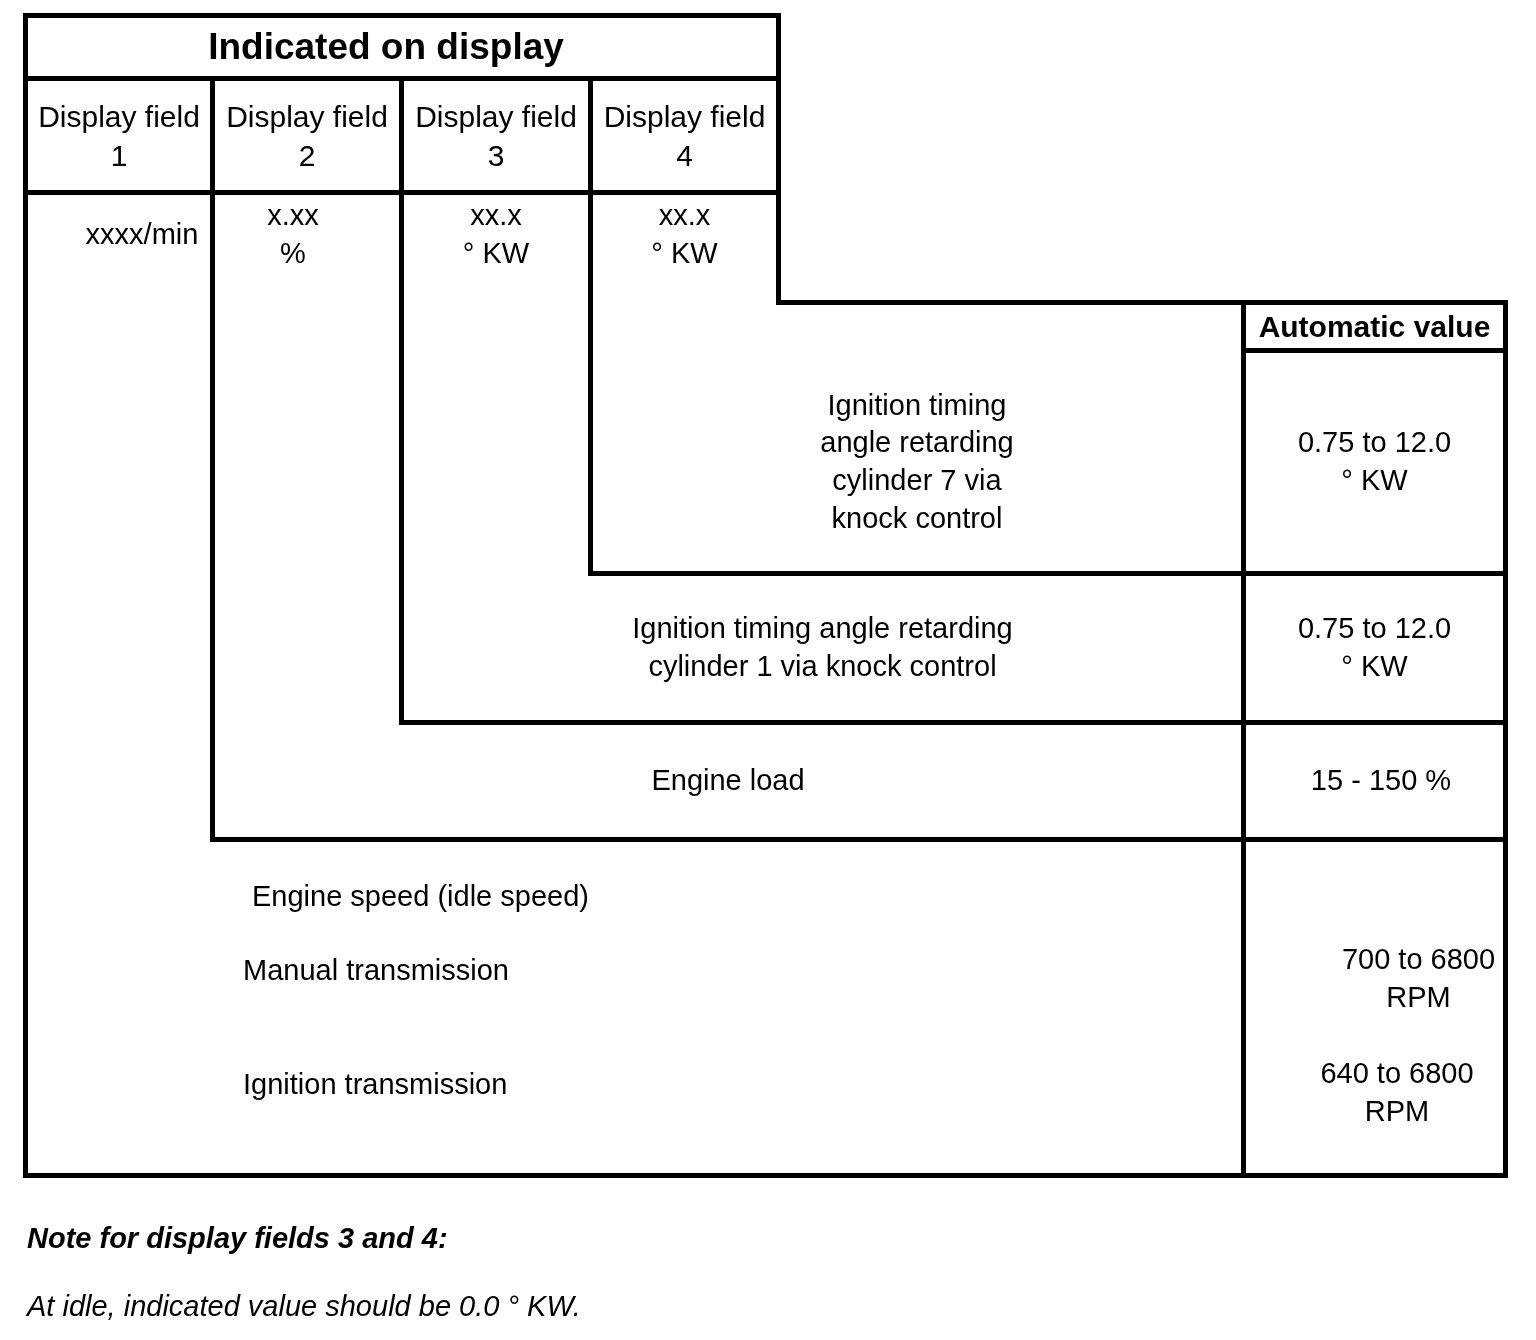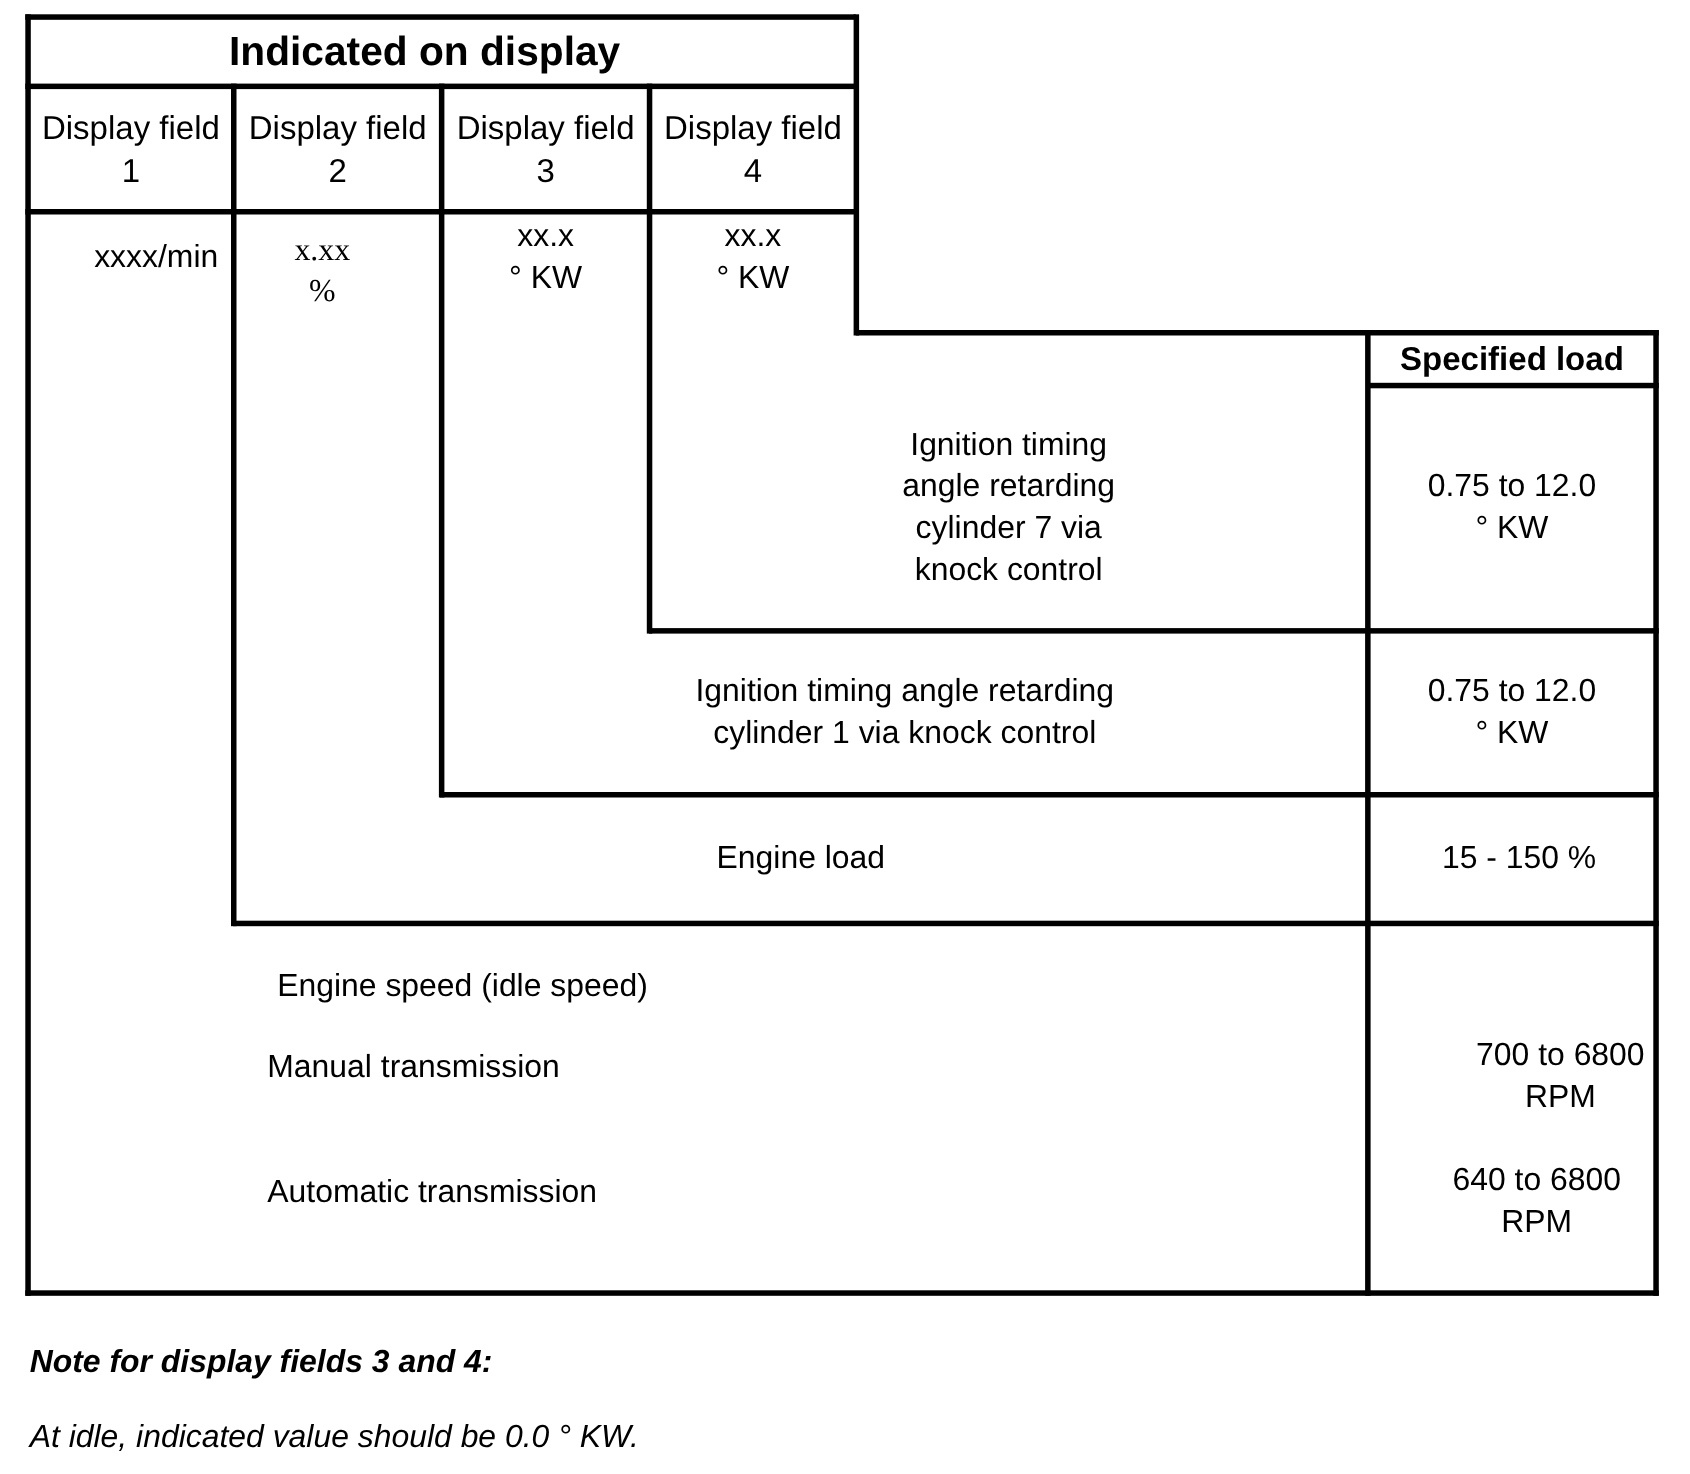--- a/index.html
+++ b/index.html
@@ -115,28 +115,28 @@
   <div class="cell hdr" style="left:28px; top:81px; width:182px; height:109px;">Display field
 1</div>
   <div class="cell hdr" style="left:215px; top:81px; width:184px; height:109px;">Display field
 2</div>
   <div class="cell hdr" style="left:404px; top:81px; width:184px; height:109px;">Display field
 3</div>
   <div class="cell hdr" style="left:593px; top:81px; width:183px; height:109px;">Display field
 4</div>
 
   <div class="cell body" style="left:31px; top:196px; width:182px; height:78px;margin-left:20px;">xxxx/min</div>
-  <div class="cell body" style="left:215px; top:208px; width:156px; height:78px;font-family:Liberation Serif, serif;">x.xx
+  <div class="cell body" style="left:215px; top:196px; width:156px; height:78px;">x.xx
 %</div>
   <div class="cell body" style="left:404px; top:196px; width:184px; height:78px;">xx.x
 ° KW</div>
   <div class="cell body" style="left:593px; top:196px; width:183px; height:78px;">xx.x
 ° KW</div>
 
-  <div class="cell spec-hdr" style="left:1246px; top:305px; width:257px; height:43px;">Specified load</div>
+  <div class="cell spec-hdr" style="left:1246px; top:305px; width:257px; height:43px;">Automatic value</div>
 
   <div class="cell body" style="left:593px; top:353px; width:648px; height:218px;">Ignition timing
 angle retarding
 cylinder 7 via
 knock control</div>
   <div class="cell body" style="left:1246px; top:353px; width:257px; height:218px;">0.75 to 12.0
 ° KW</div>
 
   <div class="cell body" style="left:404px; top:576px; width:837px; height:144px;">Ignition timing angle retarding
 cylinder 1 via knock control</div>
@@ -145,20 +145,20 @@
 
   <div class="cell body" style="left:215px; top:725px; width:1026px; height:112px;">Engine load</div>
   <div class="cell body" style="left:1246px; top:725px; width:270px; height:112px;">15 - 150 %</div>
 
   <div class="cell body left" style="left:252px; top:875px; width:800px; height:44px;">Engine speed (idle speed)</div>
 
   <div class="cell body left" style="left:243px; top:949px; width:800px; height:44px;">Manual transmission</div>
   <div class="cell body" style="left:1246px; top:940px; width:257px; height:78px;padding-left:44px;">700 to 6800
 RPM</div>
 
-  <div class="cell body left" style="left:243px; top:1063px; width:800px; height:44px;">Automatic transmission</div>
+  <div class="cell body left" style="left:243px; top:1063px; width:800px; height:44px;">Ignition transmission</div>
   <div class="cell body" style="left:1246px; top:1054px; width:302px; height:78px;">640 to 6800
 RPM</div>
 
   <div class="note bold" style="left:27px; top:1222px;">Note for display fields 3 and 4:</div>
   <div class="note" style="left:27px; top:1290px;">At idle, indicated value should be 0.0 ° KW.</div>
 
 </div>
 
 </body></html>

